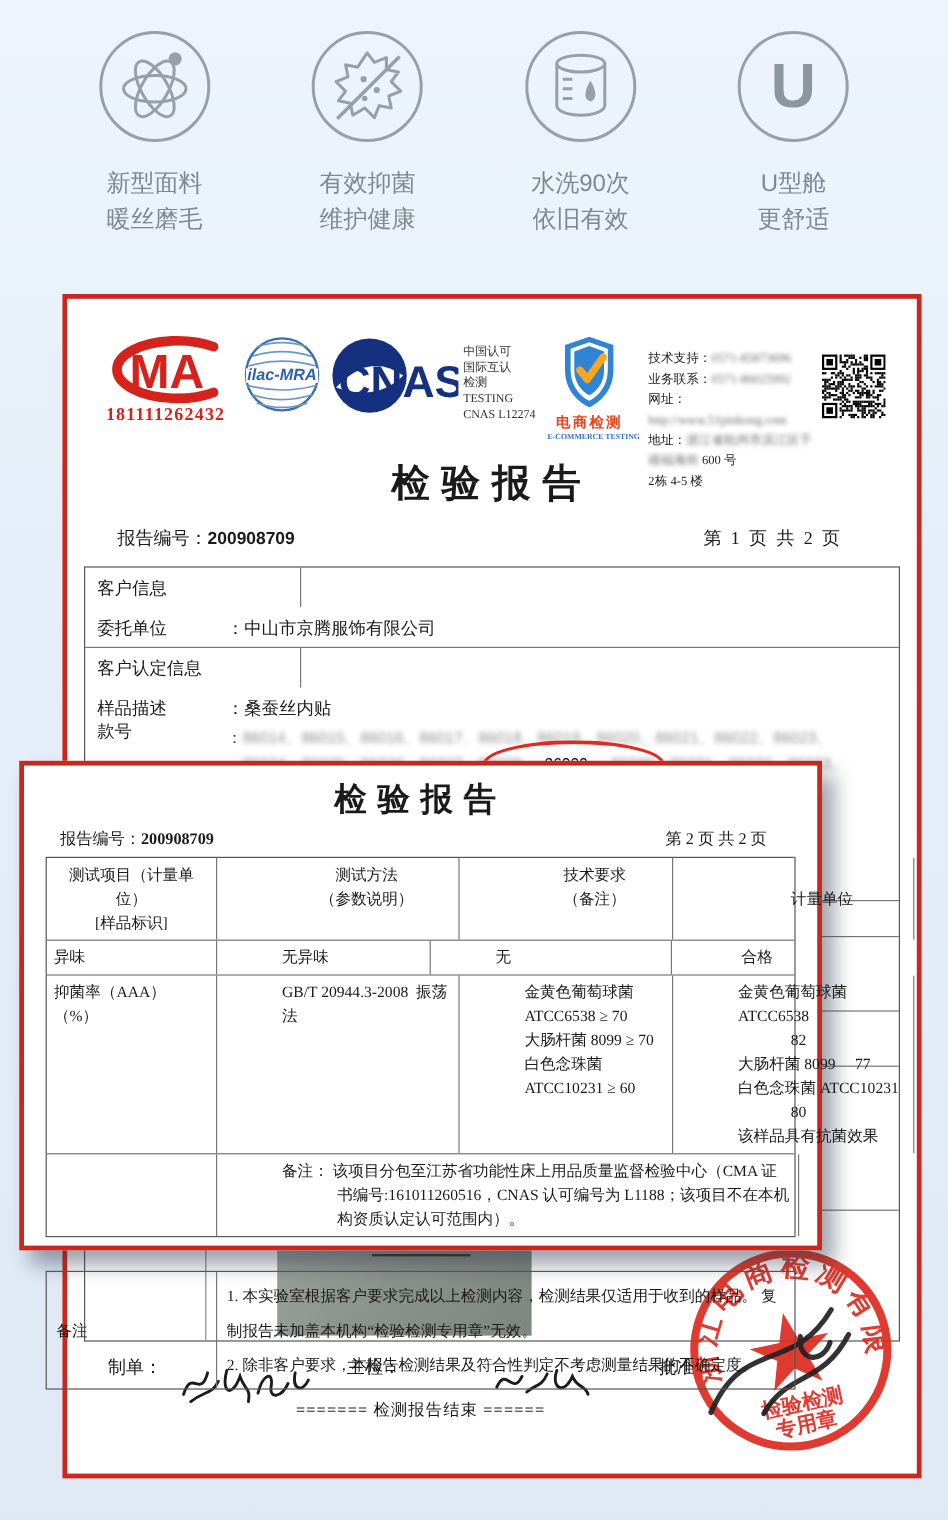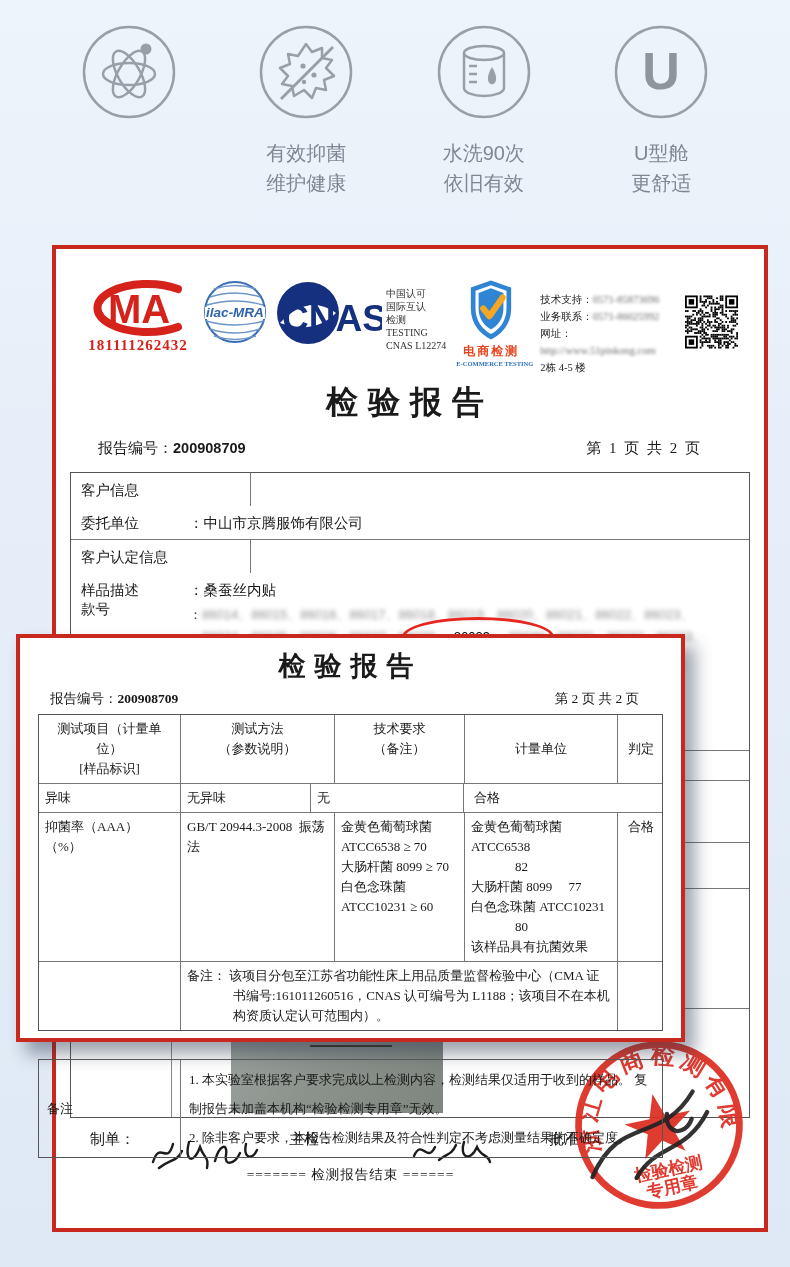--- a/index.html
+++ b/index.html
@@ -73,21 +73,21 @@
   .page2 { position:absolute; left:16px; top:634px; width:669px; height:408px;
     background:#fff; border:4px solid #c9281e;
     box-shadow:10px 12px 16px rgba(40,50,70,.45); z-index:5;
     font-family:"Liberation Serif", serif; color:#1a1a1a; }
   .p2-inner { padding:8px 18px 0 18px; }
   .rpt-title2 { text-align:center; font-size:27px; font-weight:bold; letter-spacing:9px;
     margin-top:2px; }
   .meta-row2 { display:flex; justify-content:space-between; align-items:flex-end;
     padding:6px 24px 6px 12px; font-size:13.5px; }
   .t2 { border:1px solid #555; font-size:13px; }
-  .t2-row { display:flex; border-bottom:1px solid #777; }
+  .t2-row { display:flex; border-bottom:1px solid #777;gap:48px; }
   .t2 .c { border-right:1px solid #777; padding:4px 6px; line-height:20px; }
   .t2 .c:last-child { border-right:none; }
   .c1 { width:142px; flex-shrink:0; }
   .c2 { width:154px; flex-shrink:0; }
   .c3 { width:130px; flex-shrink:0; }
   .c4 { width:153px; flex-shrink:0; }
   .c5 { width:46px; flex-shrink:0; text-align:center; }
   .hdr { text-align:center; line-height:19px; padding-top:5px; padding-bottom:5px; }
   .indent { padding-left:44px; }
   .subnote-mid { white-space:normal; padding:5px 8px 5px 8px; line-height:21px; }
@@ -107,20 +107,24 @@
 
   <div class="features">
     <div class="feature">
       <svg viewBox="0 0 100 100">
         <circle cx="50" cy="50" r="45" fill="none" stroke="#97a0a8" stroke-width="2.5"></circle>
         <ellipse cx="50" cy="52" rx="26" ry="11" fill="none" stroke="#97a0a8" stroke-width="2.5"></ellipse>
         <ellipse cx="50" cy="52" rx="26" ry="11" fill="none" stroke="#97a0a8" stroke-width="2.5" transform="rotate(60 50 52)"></ellipse>
         <ellipse cx="50" cy="52" rx="26" ry="11" fill="none" stroke="#97a0a8" stroke-width="2.5" transform="rotate(120 50 52)"></ellipse>
         <circle cx="67" cy="27" r="5.5" fill="#97a0a8"></circle>
       </svg>
+      <div class="cap">
+        <div>新型面料</div>
+        <div>暖丝磨毛</div>
+      </div>
     </div>
     <div class="feature">
       <svg viewBox="0 0 100 100">
         <circle cx="50" cy="50" r="45" fill="none" stroke="#97a0a8" stroke-width="2.5"></circle>
         <path d="M50,22 L56,30 L66,26 L66,36 L76,38 L70,46 L78,54 L68,58 L70,68 L60,66 L56,76 L48,68 L38,74 L36,64 L26,62 L32,54 L24,46 L34,42 L32,32 L42,34 Z" fill="none" stroke="#97a0a8" stroke-width="2.5" stroke-linejoin="round"></path>
         <circle cx="47" cy="44" r="2.6" fill="#97a0a8"></circle>
         <circle cx="58" cy="53" r="2.6" fill="#97a0a8"></circle>
         <circle cx="48" cy="60" r="2.2" fill="#97a0a8"></circle>
         <line x1="25" y1="77" x2="77" y2="25" stroke="#97a0a8" stroke-width="3"></line>
       </svg>
@@ -196,20 +200,21 @@
             <path d="M30,12 L46,18 V38 C46,51 39,60 30,65 C21,60 14,51 14,38 V18 Z" fill="#2f85d4"></path>
             <path d="M20,38 L28,48 L45,24" fill="none" stroke="#f5a623" stroke-width="8" stroke-linecap="round" stroke-linejoin="round"></path>
           </svg>
           <div class="shield-cn">电商检测</div>
           <div class="shield-en">E-COMMERCE TESTING</div>
         </div>
         <div class="contact">
           <div><span>技术支持：</span><span class="blur">0571-85873696</span></div>
           <div><span>业务联系：</span><span class="blur">0571-86025992</span></div>
           <div><span>网址：</span><span class="blur">http://www.51pinkong.com</span></div>
+          <div><span>地址：</span><span class="blur">浙江省杭州市滨江区千禧福海街</span><span> 600 号</span></div>
           <div>2栋 4-5 楼</div>
         </div>
         <svg class="qr" id="qr-svg" viewBox="0 0 29 29">
             <rect width="29" height="29" fill="#fff"></rect>
             <rect x="8" y="0" width="1" height="1" fill="#000"></rect>
             <rect x="10" y="0" width="1" height="1" fill="#000"></rect>
             <rect x="11" y="0" width="1" height="1" fill="#000"></rect>
             <rect x="12" y="0" width="1" height="1" fill="#000"></rect>
             <rect x="13" y="0" width="1" height="1" fill="#000"></rect>
             <rect x="14" y="0" width="1" height="1" fill="#000"></rect>

